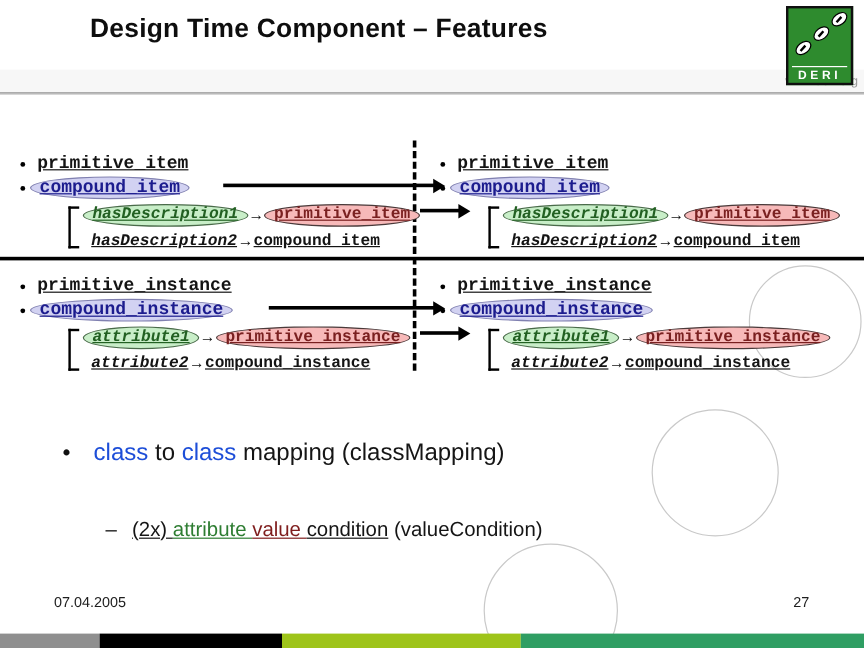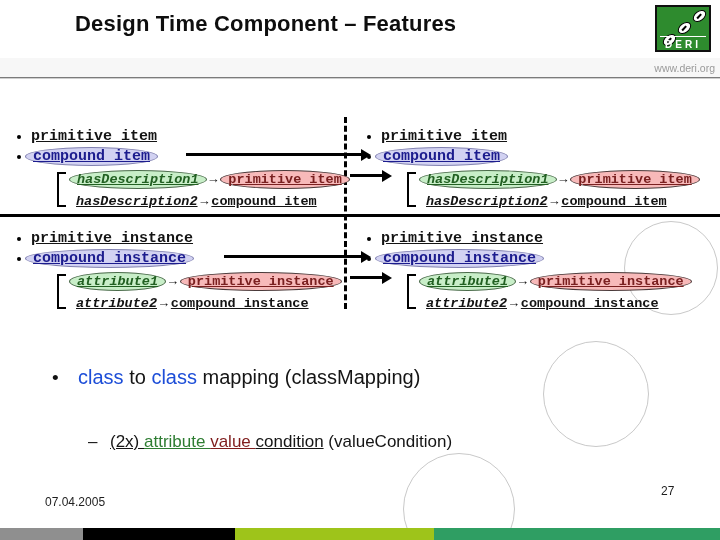--- a/index.html
+++ b/index.html
@@ -12,21 +12,21 @@
   .title{position:absolute;left:75px;top:11px;font-size:22px;font-weight:bold;color:#0e0e0e;
          letter-spacing:.2px;white-space:nowrap;}
   .subtitle{position:absolute;left:75px;top:40px;font-size:13.5px;font-style:italic;color:#1c1c1c;
             white-space:nowrap;}
   .subtitle b{font-weight:bold;}
   .orgname{position:absolute;left:4px;top:61px;font-size:11px;color:#b3b3b3;
            text-shadow:1px 1px 0 #ffffff;letter-spacing:.3px;}
   .website{position:absolute;right:5px;top:62px;font-size:10.5px;color:#9a9a9a;}
 
   
-  .logo{position:absolute;left:655px;top:5px;width:56px;height:47px;background:#2e8b2e;
+  .logo{position:absolute;left:655px;top:5px;width:56px;height:66px;background:#2e8b2e;
         border:2px solid #101010;box-sizing:border-box;}
   .bean{position:absolute;width:13px;height:8px;background:#ffffff;border:1px solid #000;
         border-radius:50%;transform:rotate(-38deg);}
   .bean i{position:absolute;left:3px;top:3px;width:6px;height:1.5px;background:#000;display:block;
           transform:rotate(-10deg);}
   .bean.b1{left:5px;top:28px;} .bean.b2{left:20px;top:16px;} .bean.b3{left:35px;top:4px;}
   .logo-line{position:absolute;left:3px;right:3px;bottom:13px;height:1.5px;background:#ffffff;}
   .logo-text{position:absolute;left:0;right:0;bottom:0px;text-align:center;color:#ffffff;
              font-size:10px;font-weight:bold;letter-spacing:3px;}
 
@@ -76,21 +76,21 @@
   .mdot{display:inline-block;width:26px;font-size:19px;color:#111;}
   .blue-t{color:#1d4ed8;} .green-t{color:#2e7d32;} .red-t{color:#7f1d1d;}
   .u{text-decoration:underline;}
   .paren{}
   .ml1{left:52px;top:366px;} .ml2{left:52px;top:396px;}
   .mlsub{left:88px;top:432px;font-size:17px;}
   .subdash{display:inline-block;width:22px;}
 
   
   .f-date{position:absolute;left:45px;top:495px;font-size:12px;color:#1e1e1e;z-index:3;}
-  .f-page{position:absolute;left:661px;top:484px;font-size:12px;color:#1e1e1e;z-index:3;}
+  .f-page{position:absolute;left:661px;top:495px;font-size:12px;color:#1e1e1e;z-index:3;}
   .bar{position:absolute;left:0;top:528px;width:720px;height:12px;display:flex;z-index:5;}
   .bar .s1{width:83px;background:#8f8f8f;}
   .bar .s2{width:152px;background:#000000;}
   .bar .s3{width:199px;background:#9ec41a;}
   .bar .s4{flex:1;background:#2f9e63;}
 </style>
 </head>
 <body>
 
 <div class="slide">

